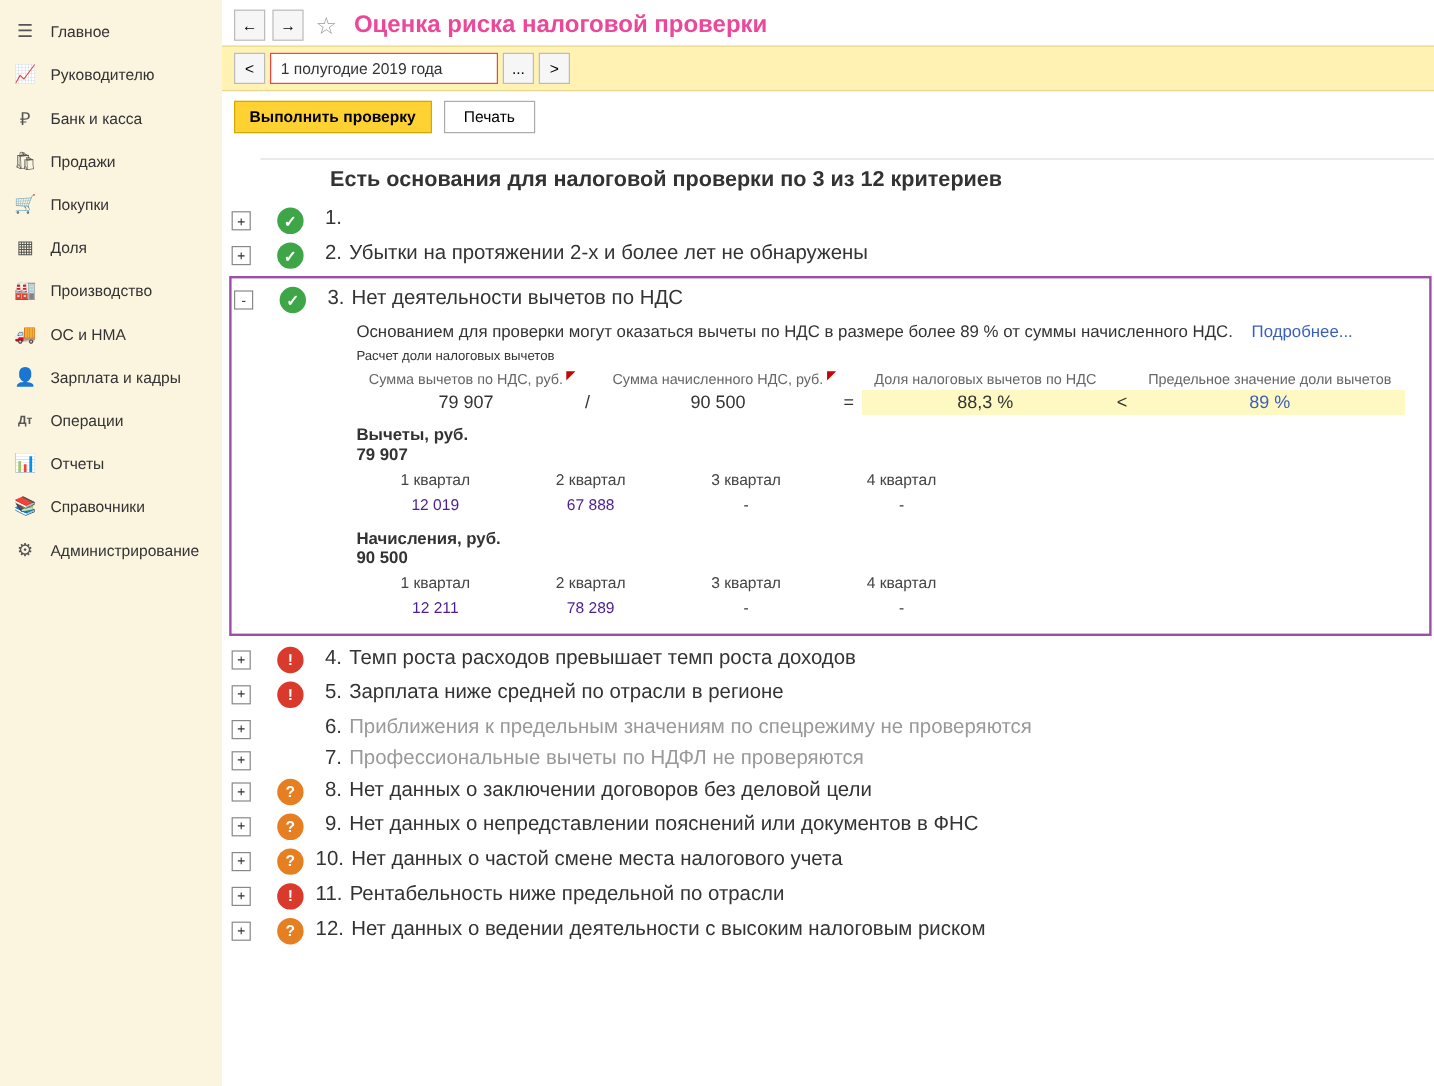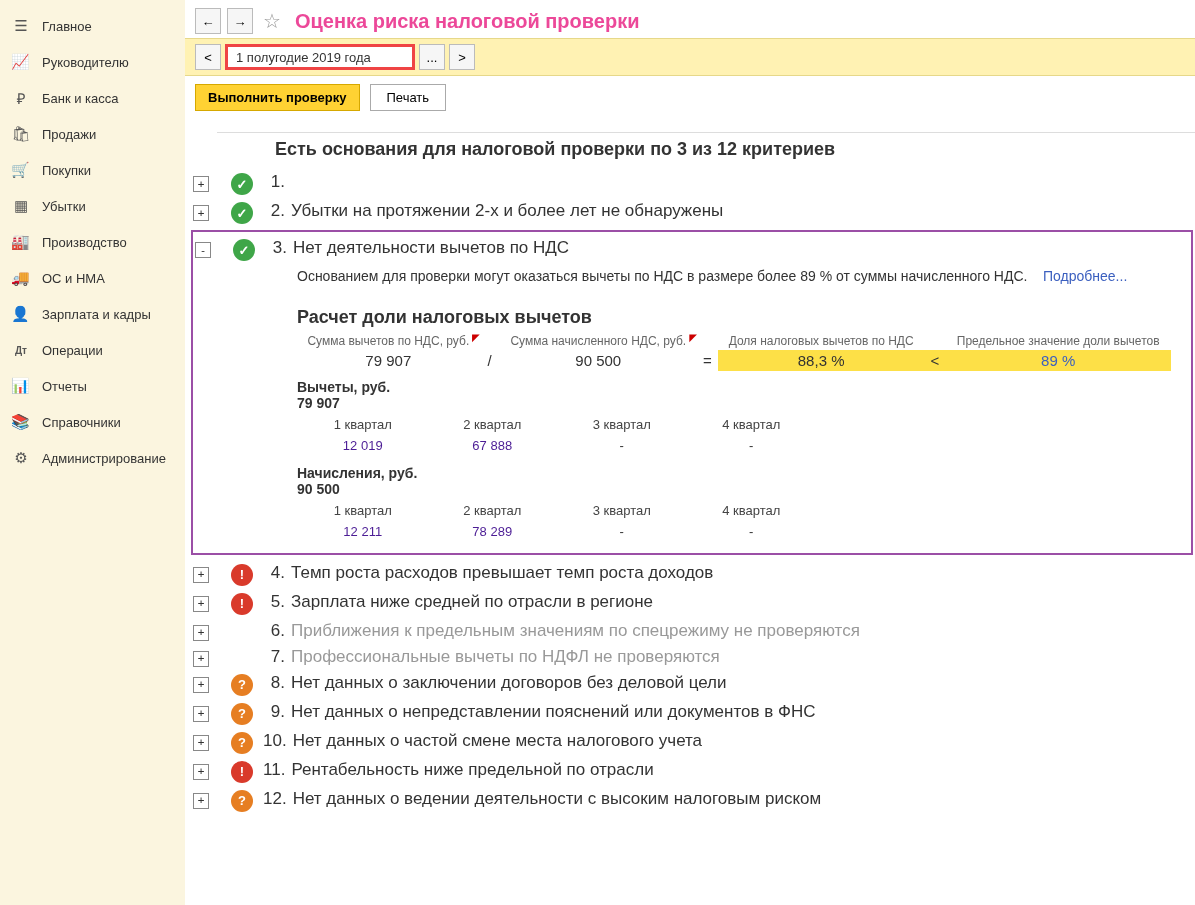--- a/index.html
+++ b/index.html
@@ -8,49 +8,49 @@
 .sidebar { width: 185px; background: #fbf5df; padding: 8px 0; }
 .sidebar-item { display: flex; align-items: center; padding: 9px 12px; cursor: pointer; color: #333; gap: 12px; }
 .sidebar-icon { width: 18px; height: 18px; display: inline-flex; align-items: center; justify-content: center; color: #555; font-size: 15px; }
 .sidebar-label { font-size: 13px; }
 .main { flex: 1; background: #fff; display: flex; flex-direction: column; }
 .header { padding: 8px 10px 4px 10px; display: flex; align-items: center; gap: 6px; }
 .nav-btn { width: 26px; height: 26px; border: 1px solid #bbb; background: #f6f6f6; cursor: pointer; display: inline-flex; align-items: center; justify-content: center; font-size: 13px; }
 .star-icon { font-size: 20px; color: #999; margin: 0 4px; cursor: pointer; }
 .page-title { font-size: 20px; font-weight: bold; color: #ec4899; margin-left: 4px; }
 .period-bar { background: #fff2b3; border-top: 1px solid #e6d88a; border-bottom: 1px solid #e6d88a; padding: 5px 10px; display: flex; align-items: center; gap: 4px; }
-.period-input { border: 3px solid #ef4444; padding: 4px 8px; font-size: 13px; min-width: 190px; height: 26px; background: #fff; display: inline-flex; align-items: center; }
+.period-input { border: 1px solid #ef4444; padding: 4px 8px; font-size: 13px; min-width: 190px; height: 26px; background: #fff; display: inline-flex; align-items: center; }
 .action-bar { padding: 8px 10px; display: flex; gap: 10px; }
 .btn-primary { background: #ffd233; border: 1px solid #d6a800; padding: 5px 12px; font-weight: bold; cursor: pointer; font-size: 13px; }
 .btn-secondary { background: #fff; border: 1px solid #aaa; padding: 5px 16px; cursor: pointer; font-size: 13px; }
 .content { flex: 1; overflow: auto; padding: 0 0 0 6px; }
 .ruler { height: 14px; border-bottom: 1px solid #ddd; margin-left: 26px; position: relative; }
 .summary-title { font-size: 18px; font-weight: bold; color: #333; padding: 6px 0 12px 84px; }
 .row { display: flex; align-items: flex-start; margin-bottom: 6px; }
 .expander { width: 16px; height: 16px; border: 1px solid #888; display: inline-flex; align-items: center; justify-content: center; font-size: 11px; line-height: 1; margin-top: 4px; margin-left: 2px; margin-right: 22px; cursor: pointer; font-family: monospace; }
 .status { width: 22px; height: 22px; border-radius: 50%; display: inline-flex; align-items: center; justify-content: center; font-size: 13px; font-weight: bold; color: #fff; flex-shrink: 0; margin-right: 10px; margin-top: 1px; }
 .status-ok { background: #3fa648; }
 .status-warn { background: #e67e22; }
 .status-err { background: #d93a2b; }
 .no-status { width: 22px; margin-right: 10px; flex-shrink: 0; }
 .item-num { font-size: 17px; color: #333; margin-right: 6px; min-width: 22px; text-align: right; }
 .item-title { font-size: 17px; color: #333; }
 .item-title.inactive { color: #999; }
 .highlighted-block { border: 2px solid #9b4fa6; margin: 4px 2px 8px 0; padding: 6px 0 10px 0; }
 .detail-body { margin-left: 104px; margin-right: 20px; }
 .detail-text { font-size: 14px; color: #333; margin-top: 4px; line-height: 1.4; }
 .detail-link { color: #3b5fbf; cursor: pointer; }
-.calc-title { font-size: 18px; font-weight: bold; margin-top: 20px; }
+.calc-title { font-size: 11px; font-weight: normal; margin-top: 4px; }
 .calc-table { width: 100%; margin-top: 4px; font-size: 13px; border-collapse: collapse; }
 .calc-table td { padding: 2px 6px; text-align: center; vertical-align: top; position: relative; }
 .hdr-cell { color: #666; font-size: 12px; }
 .red-tick { position: absolute; right: 0; top: 0; color: #c00; font-size: 10px; }
 .val-big { font-size: 15px; color: #333; }
 .val-link { color: #3b5fbf; cursor: pointer; }
-.green-bg { background: #fde047; }
+.green-bg { background: #fef9c3; }
 .subhead { font-size: 14px; font-weight: bold; margin-top: 8px; display: flex; justify-content: space-between; flex-direction: column; }
 .qtable { width: 520px; margin-top: 2px; }
 .qtable td { padding: 2px 8px; text-align: center; font-size: 13px; }
 .qhdr { color: #444; }
 .qval { color: #4c1d95; cursor: pointer; }
 .qdash { color: #333; }
 .items-container { position: relative; }
 </style>
 </head>
 <body>
@@ -72,21 +72,21 @@
     <div class="sidebar-item">
         <span class="sidebar-icon">🛍</span>
         <span class="sidebar-label">Продажи</span>
       </div>
     <div class="sidebar-item">
         <span class="sidebar-icon">🛒</span>
         <span class="sidebar-label">Покупки</span>
       </div>
     <div class="sidebar-item">
         <span class="sidebar-icon">▦</span>
-        <span class="sidebar-label">Убытки</span>
+        <span class="sidebar-label">Доля</span>
       </div>
     <div class="sidebar-item">
         <span class="sidebar-icon">🏭</span>
         <span class="sidebar-label">Производство</span>
       </div>
     <div class="sidebar-item">
         <span class="sidebar-icon">🚚</span>
         <span class="sidebar-label">ОС и НМА</span>
       </div>
     <div class="sidebar-item">

